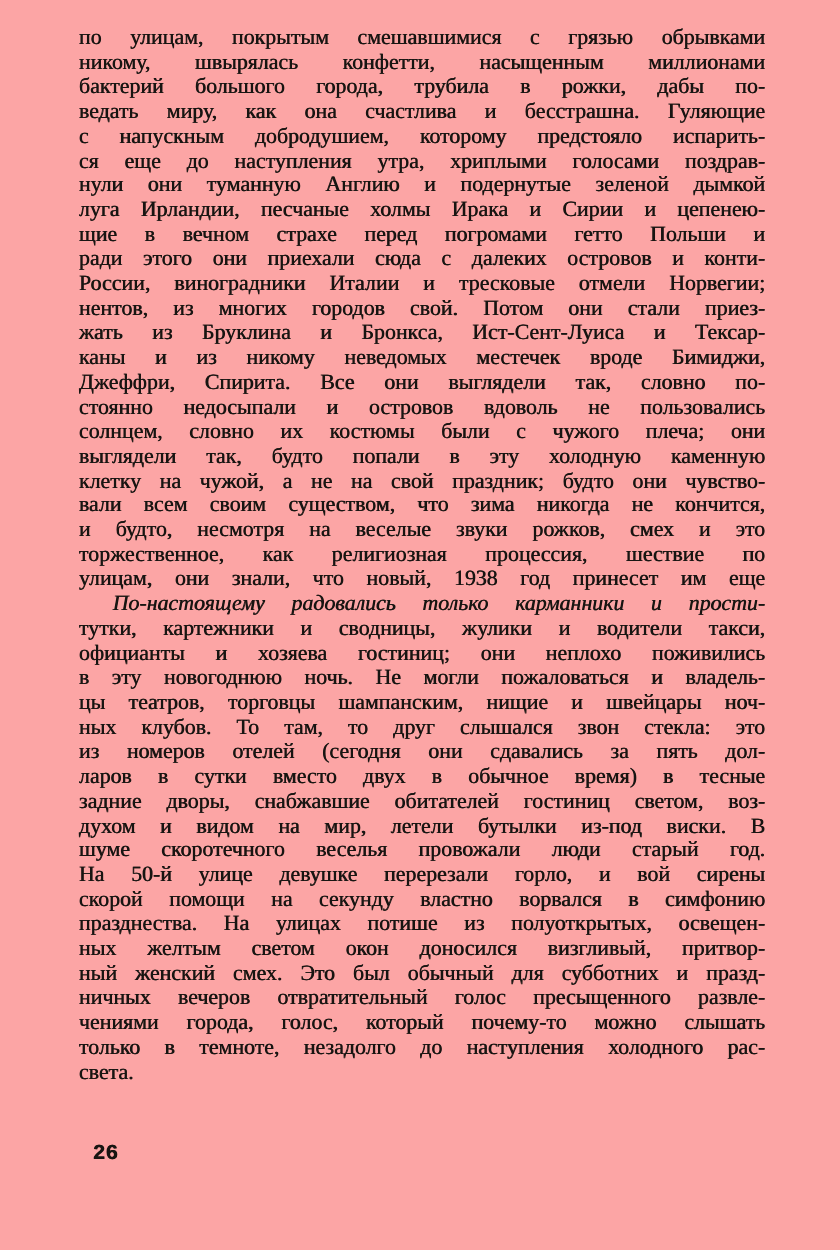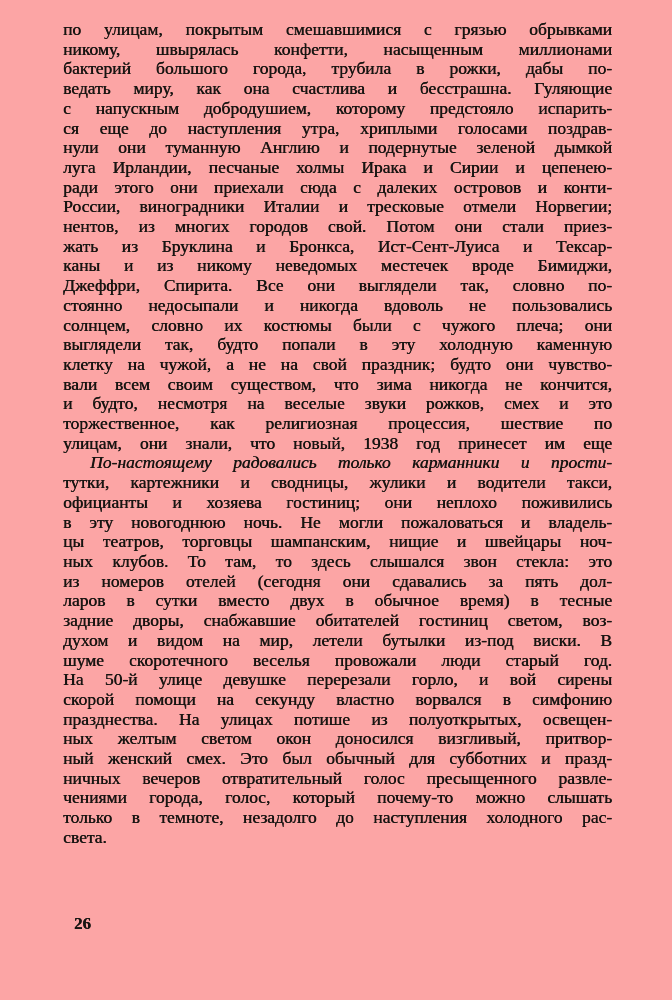--- a/index.html
+++ b/index.html
@@ -41,63 +41,64 @@
     -moz-text-align-last: left;
   }
   .paragraph.indented .line.first {
     text-indent: 27px;
     font-style: italic;
   }
   .page-number {
     position: absolute;
     left: 74px;
     top: 914px;
-    font-family: Liberation Serif, serif;
+    font-family: Liberation Mono, monospace;
     font-size: 17px;
     font-weight: bold;
     color: #181512;
     text-shadow: 0.3px 0 0 currentColor;
   }
 </style>
 </head>
 <body>
 
 <div class="page">
   <div class="text-block">
     <div class="paragraph">
         <div class="line first">по улицам, покрытым смешавшимися с грязью обрывками</div>
         <div class="line">никому, швырялась конфетти, насыщенным миллионами</div>
         <div class="line">бактерий большого города, трубила в рожки, дабы по-</div>
         <div class="line">ведать миру, как она счастлива и бесстрашна. Гуляющие</div>
         <div class="line">с напускным добродушием, которому предстояло испарить-</div>
         <div class="line">ся еще до наступления утра, хриплыми голосами поздрав-</div>
         <div class="line">нули они туманную Англию и подернутые зеленой дымкой</div>
         <div class="line">луга Ирландии, песчаные холмы Ирака и Сирии и цепенею-</div>
+        <div class="line">щие в вечном страхе перед погромами гетто Польши и</div>
         <div class="line">ради этого они приехали сюда с далеких островов и конти-</div>
         <div class="line">России, виноградники Италии и тресковые отмели Норвегии;</div>
         <div class="line">нентов, из многих городов свой. Потом они стали приез-</div>
         <div class="line">жать из Бруклина и Бронкса, Ист-Сент-Луиса и Тексар-</div>
         <div class="line">каны и из никому неведомых местечек вроде Бимиджи,</div>
         <div class="line">Джеффри, Спирита. Все они выглядели так, словно по-</div>
-        <div class="line">стоянно недосыпали и никогда вдоволь не пользовались</div>
+        <div class="line">стоянно недосыпали и островов вдоволь не пользовались</div>
         <div class="line">солнцем, словно их костюмы были с чужого плеча; они</div>
         <div class="line">выглядели так, будто попали в эту холодную каменную</div>
         <div class="line">клетку на чужой, а не на свой праздник; будто они чувство-</div>
         <div class="line">вали всем своим существом, что зима никогда не кончится,</div>
         <div class="line">и будто, несмотря на веселые звуки рожков, смех и это</div>
         <div class="line">торжественное, как религиозная процессия, шествие по</div>
         <div class="line">улицам, они знали, что новый, 1938 год принесет им еще</div>
       </div>
     <div class="paragraph indented">
         <div class="line first">По-настоящему радовались только карманники и прости-</div>
         <div class="line">тутки, картежники и сводницы, жулики и водители такси,</div>
         <div class="line">официанты и хозяева гостиниц; они неплохо поживились</div>
         <div class="line">в эту новогоднюю ночь. Не могли пожаловаться и владель-</div>
         <div class="line">цы театров, торговцы шампанским, нищие и швейцары ноч-</div>
-        <div class="line">ных клубов. То там, то здесь слышался звон стекла: это</div>
+        <div class="line">ных клубов. То там, то друг слышался звон стекла: это</div>
         <div class="line">из номеров отелей (сегодня они сдавались за пять дол-</div>
         <div class="line">ларов в сутки вместо двух в обычное время) в тесные</div>
         <div class="line">задние дворы, снабжавшие обитателей гостиниц светом, воз-</div>
         <div class="line">духом и видом на мир, летели бутылки из-под виски. В</div>
         <div class="line">шуме скоротечного веселья провожали люди старый год.</div>
         <div class="line">На 50-й улице девушке перерезали горло, и вой сирены</div>
         <div class="line">скорой помощи на секунду властно ворвался в симфонию</div>
         <div class="line">празднества. На улицах потише из полуоткрытых, освещен-</div>
         <div class="line">ных желтым светом окон доносился визгливый, притвор-</div>
         <div class="line">ный женский смех. Это был обычный для субботних и празд-</div>

